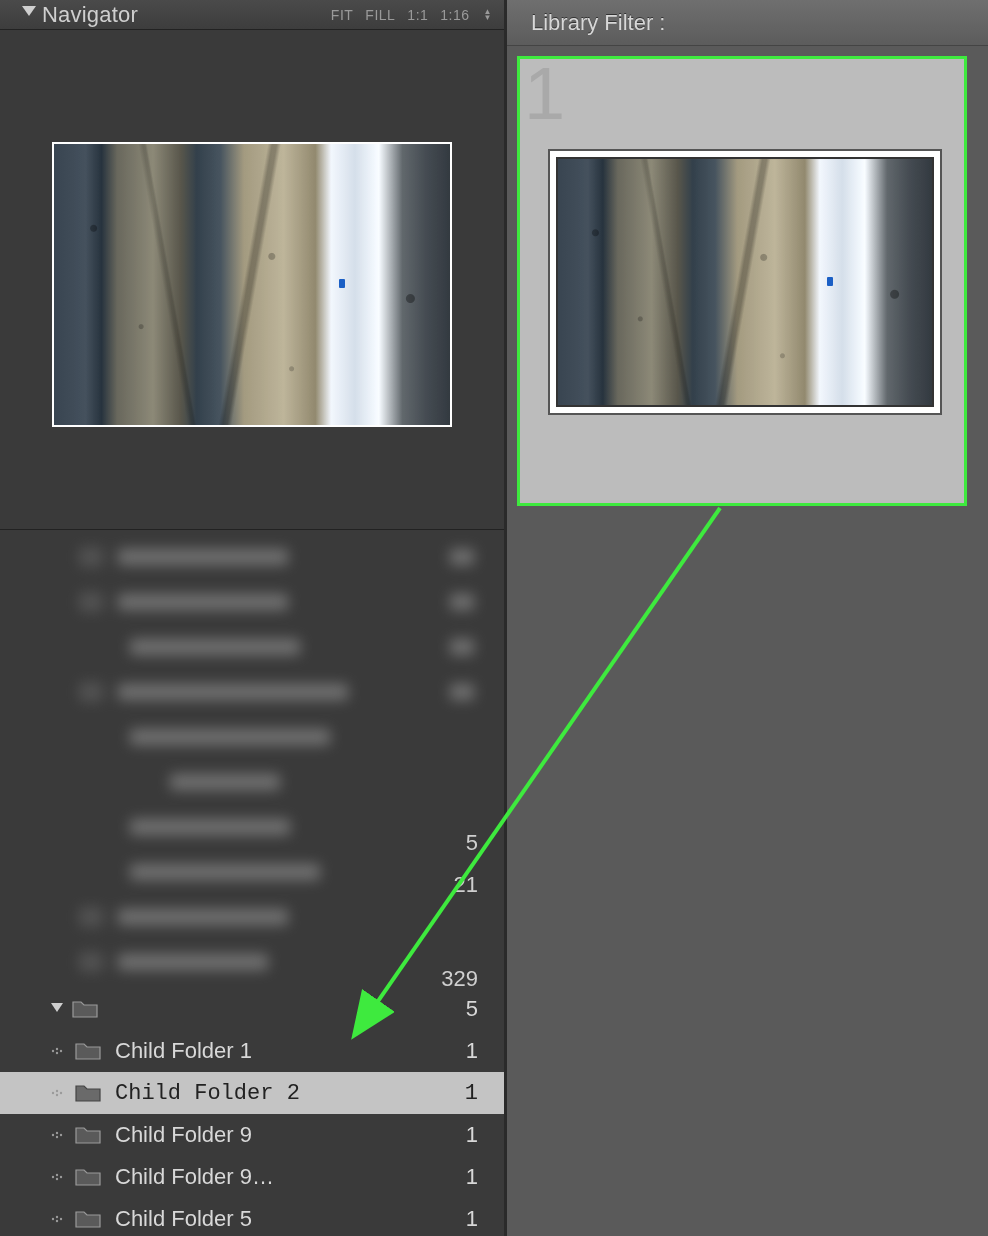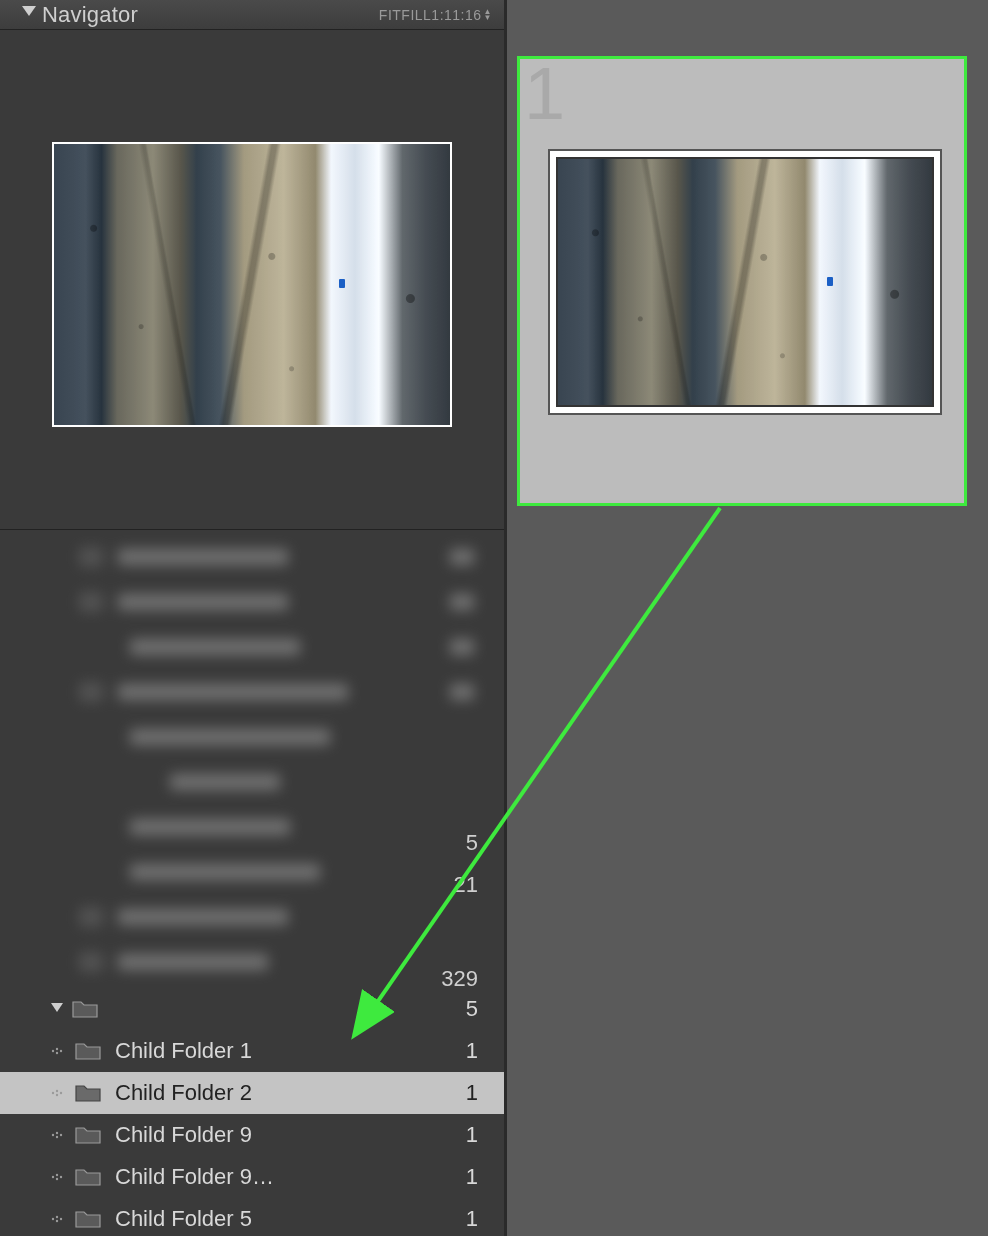--- a/index.html
+++ b/index.html
@@ -11,21 +11,21 @@
 
   .nav-header {
     height:30px; display:flex; align-items:center; padding-left:42px;
     background:linear-gradient(#4a4a4a,#3d3d3d);
     border-bottom:1px solid #222;
   }
   .nav-header .tri {
     position:absolute; left:22px; top:6px;
   }
   .nav-title { color:#cfcfcf; font-size:22px; font-weight:400; letter-spacing:.2px; }
-  .zoom-opts { margin-left:auto; display:flex; padding-right:12px; color:#9a9a9a; font-size:14px; letter-spacing:.5px; align-items:center; }
+  .zoom-opts { margin-left:auto; display:flex; gap:12px; padding-right:12px; color:#9a9a9a; font-size:14px; letter-spacing:.5px; align-items:center; }
   .zoom-opts span { cursor:pointer; }
   .zoom-stepper { display:inline-flex; flex-direction:column; margin-left:2px; line-height:6px; font-size:8px; color:#9a9a9a; }
 
   .nav-preview-area {
     height:500px; background:#3a3a3a; border-bottom:1px solid #222;
     display:flex; align-items:center; justify-content:center;
   }
   .nav-thumb {
     width:400px; height:285px; background:#888; border:2px solid #fff;
     position:relative; overflow:hidden; margin-top:10px;
@@ -69,21 +69,21 @@
 
   .visnum-block { position:absolute; right:26px; font-size:22px; color:#cfcfcf; text-align:right; }
   .vn1 { top:296px; } .vn2 { top:338px; } .vn3 { top:432px; }
 
   .folder-list { position:absolute; left:0; right:0; top:454px; }
   .folder-row {
     height:42px; display:flex; align-items:center; color:#d8d8d8; font-size:22px;
     padding-left:50px;
   }
   .folder-row.child { padding-left:51px; }
-  .folder-row.selected { background:#c4c4c4; color:#222; }
+  .folder-row.selected { background:#c4c4c4; color:#222;font-family:Liberation Mono, monospace; }
   .folder-row.selected .fld-icon path { fill:#6a6a6a; stroke:#444; }
 
   .disclose { width:14px; display:flex; justify-content:center; margin-right:8px; }
 
   .fld-icon { margin-right:14px; display:flex; align-items:center; }
   .fld-label { flex:0 1 auto; font-weight:400; }
   .fld-count { margin-left:auto; margin-right:26px; font-size:22px; }
 
   .dots { margin-right:10px; display:flex; align-items:center; color:#9a9a9a; }
 
@@ -296,20 +296,23 @@
               <span class="fld-label">Child Folder 5</span>
               <span class="fld-count">1</span>
             </div>
           </div>
       </div>
     </div>
 
   </div>
 
   <div class="right-panel">
+    <div class="lib-header">
+      <span class="lib-title">Library Filter :</span>
+    </div>
 
     <div class="grid-cell">
       <div class="cell-index">1</div>
       <div class="cell-thumb-frame">
         <div class="rockwrap">
           <div class="rock"></div>
           <div class="climber"></div>
         </div>
       </div>
     </div>

